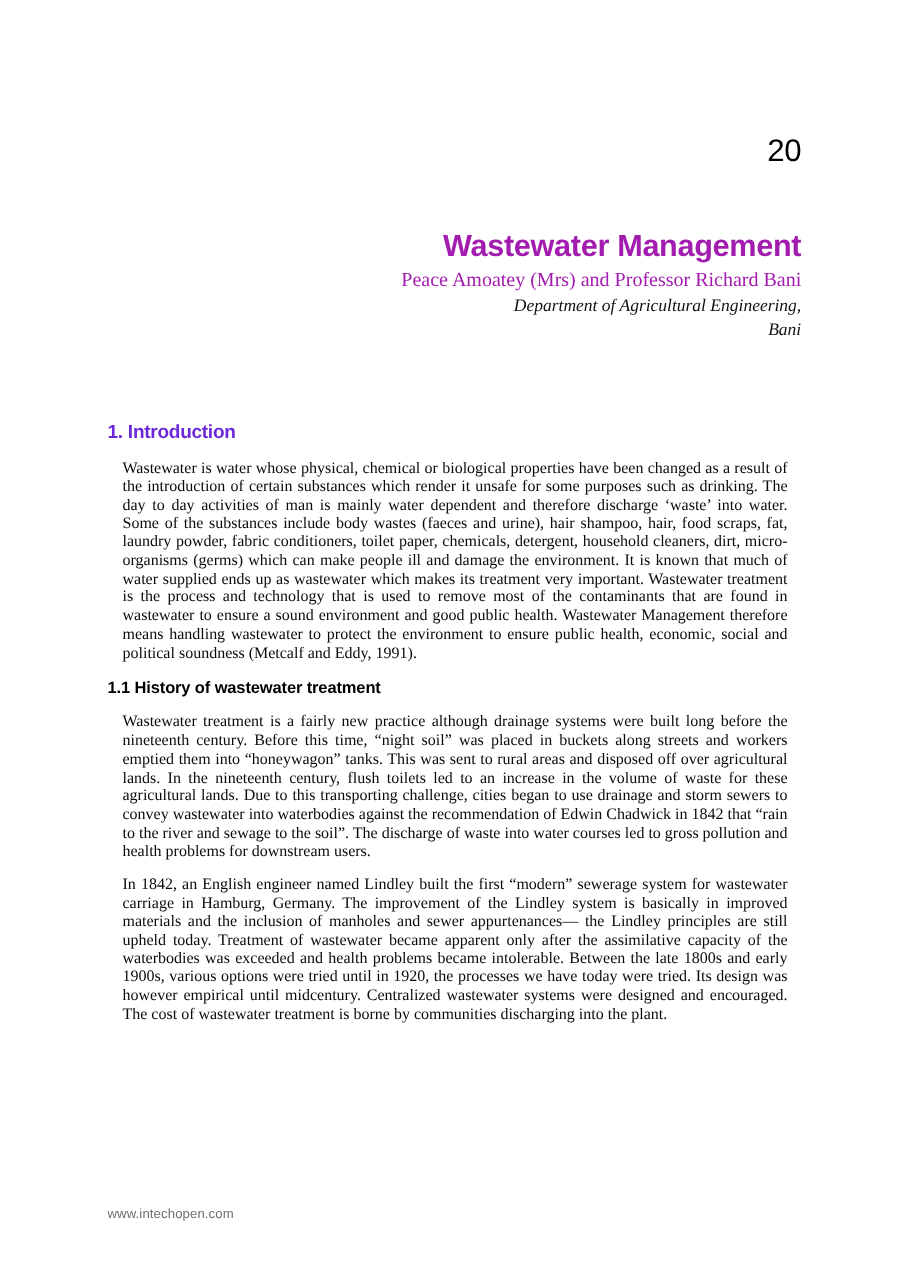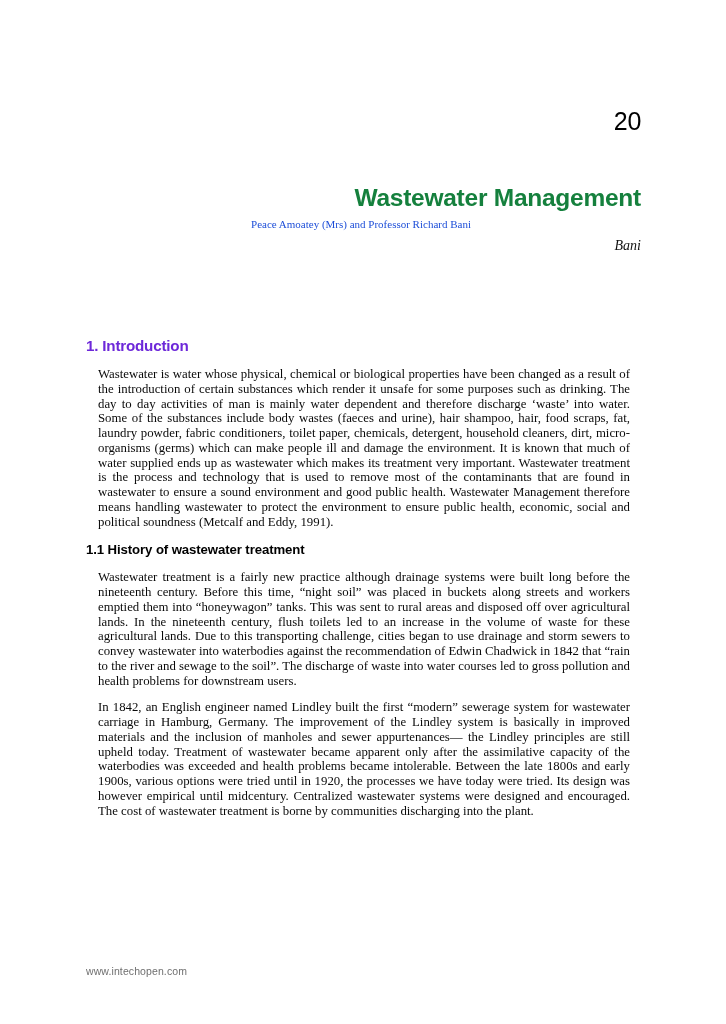--- a/index.html
+++ b/index.html
@@ -39,32 +39,32 @@
     position: absolute;
     top: 168px;
     right: 85px;
     width: 560px;
     font-family: "Liberation Sans", sans-serif;
     font-weight: bold;
     font-size: 24.5px;
     line-height: 28px;
     letter-spacing: -0.25px;
     text-align: right;
-    color: #15803d;
+    color: #a21caf;
   }
   .authors {
     position: absolute;
     top: 214px;
     right: 85px;
     width: 560px;
-    text-align: center;
+    text-align: right;
     font-family: "Liberation Serif", serif;
-    font-size: 11px;
+    font-size: 16px;
     line-height: 21px;
-    color: #1d4ed8;
+    color: #a21caf;
   }
   .affiliation {
     position: absolute;
     top: 237px;
     right: 85px;
     width: 560px;
     text-align: right;
     font-family: "Liberation Serif", serif;
     font-style: italic;
     font-size: 14px;
@@ -127,20 +127,21 @@
 
 <div class="page">
 
   <div class="chapter-number">20</div>
 
   <h1 class="chapter-title">Wastewater Management</h1>
 
   <div class="authors">Peace Amoatey (Mrs) and Professor Richard Bani</div>
 
   <div class="affiliation">
+    <div>Department of Agricultural Engineering,</div>
     <div>Bani</div>
   </div>
 
   <div class="content">
 
     <h2 class="sec-head">1. Introduction</h2>
 
     <p class="body">Wastewater is water whose physical, chemical or biological properties have been changed as a result of the introduction of certain substances which render it unsafe for some purposes such as drinking. The day to day activities of man is mainly water dependent and therefore discharge ‘waste’ into water. Some of the substances include body wastes (faeces and urine), hair shampoo, hair, food scraps, fat, laundry powder, fabric conditioners, toilet paper, chemicals, detergent, household cleaners, dirt, micro-organisms (germs) which can make people ill and damage the environment. It is known that much of water supplied ends up as wastewater which makes its treatment very important. Wastewater treatment is the process and technology that is used to remove most of the contaminants that are found in wastewater to ensure a sound environment and good public health. Wastewater Management therefore means handling wastewater to protect the environment to ensure public health, economic, social and political soundness (Metcalf and Eddy, 1991).</p>
 
     <h3 class="sub-head gap-before-sub">1.1 History of wastewater treatment</h3>

